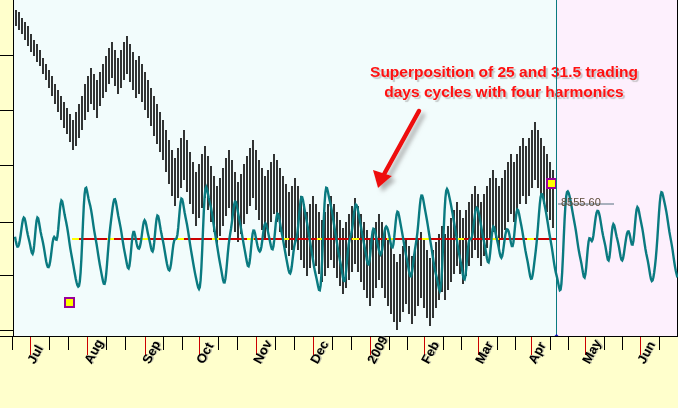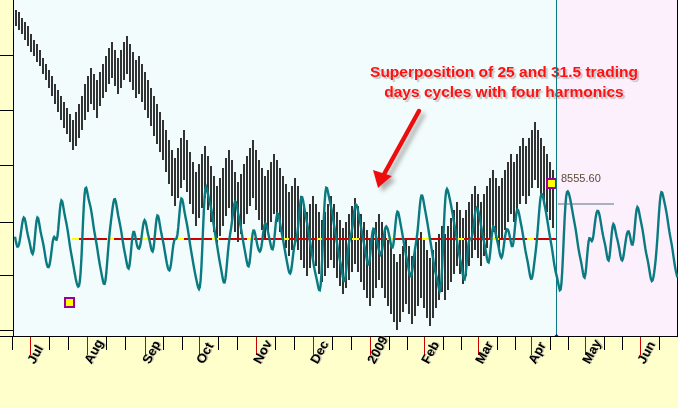--- a/index.html
+++ b/index.html
@@ -295,21 +295,21 @@
       </g>
     </g>
   </svg>
 
   <div id="annotation">Superposition of 25 and 31.5 trading
 days cycles with four harmonics</div>
 
   <div class="sq-marker" id="marker-low" style="left: 64px; top: 297px;"></div>
   <div class="sq-marker" id="marker-high" style="left: 546px; top: 178px;"></div>
 
-  <div id="price-label" style="left: 561px; top: 172px;">8555.60</div>
+  <div id="price-label" style="left: 561px; top: 196px;">8555.60</div>
 
   <div id="divider"></div>
   <svg id="diamond" viewBox="0 0 15 15">
     <polygon points="7.5,1 14,7.5 7.5,14 1,7.5" fill="#1111bb"></polygon>
     <polygon points="7.5,4 11,7.5 7.5,11 4,7.5" fill="#cc0000"></polygon>
   </svg>
 
   <div id="time-axis">
       <div class="xtick minor" style="left: 12px;"></div>
       <div class="xtick minor" style="left: 49px;"></div>

